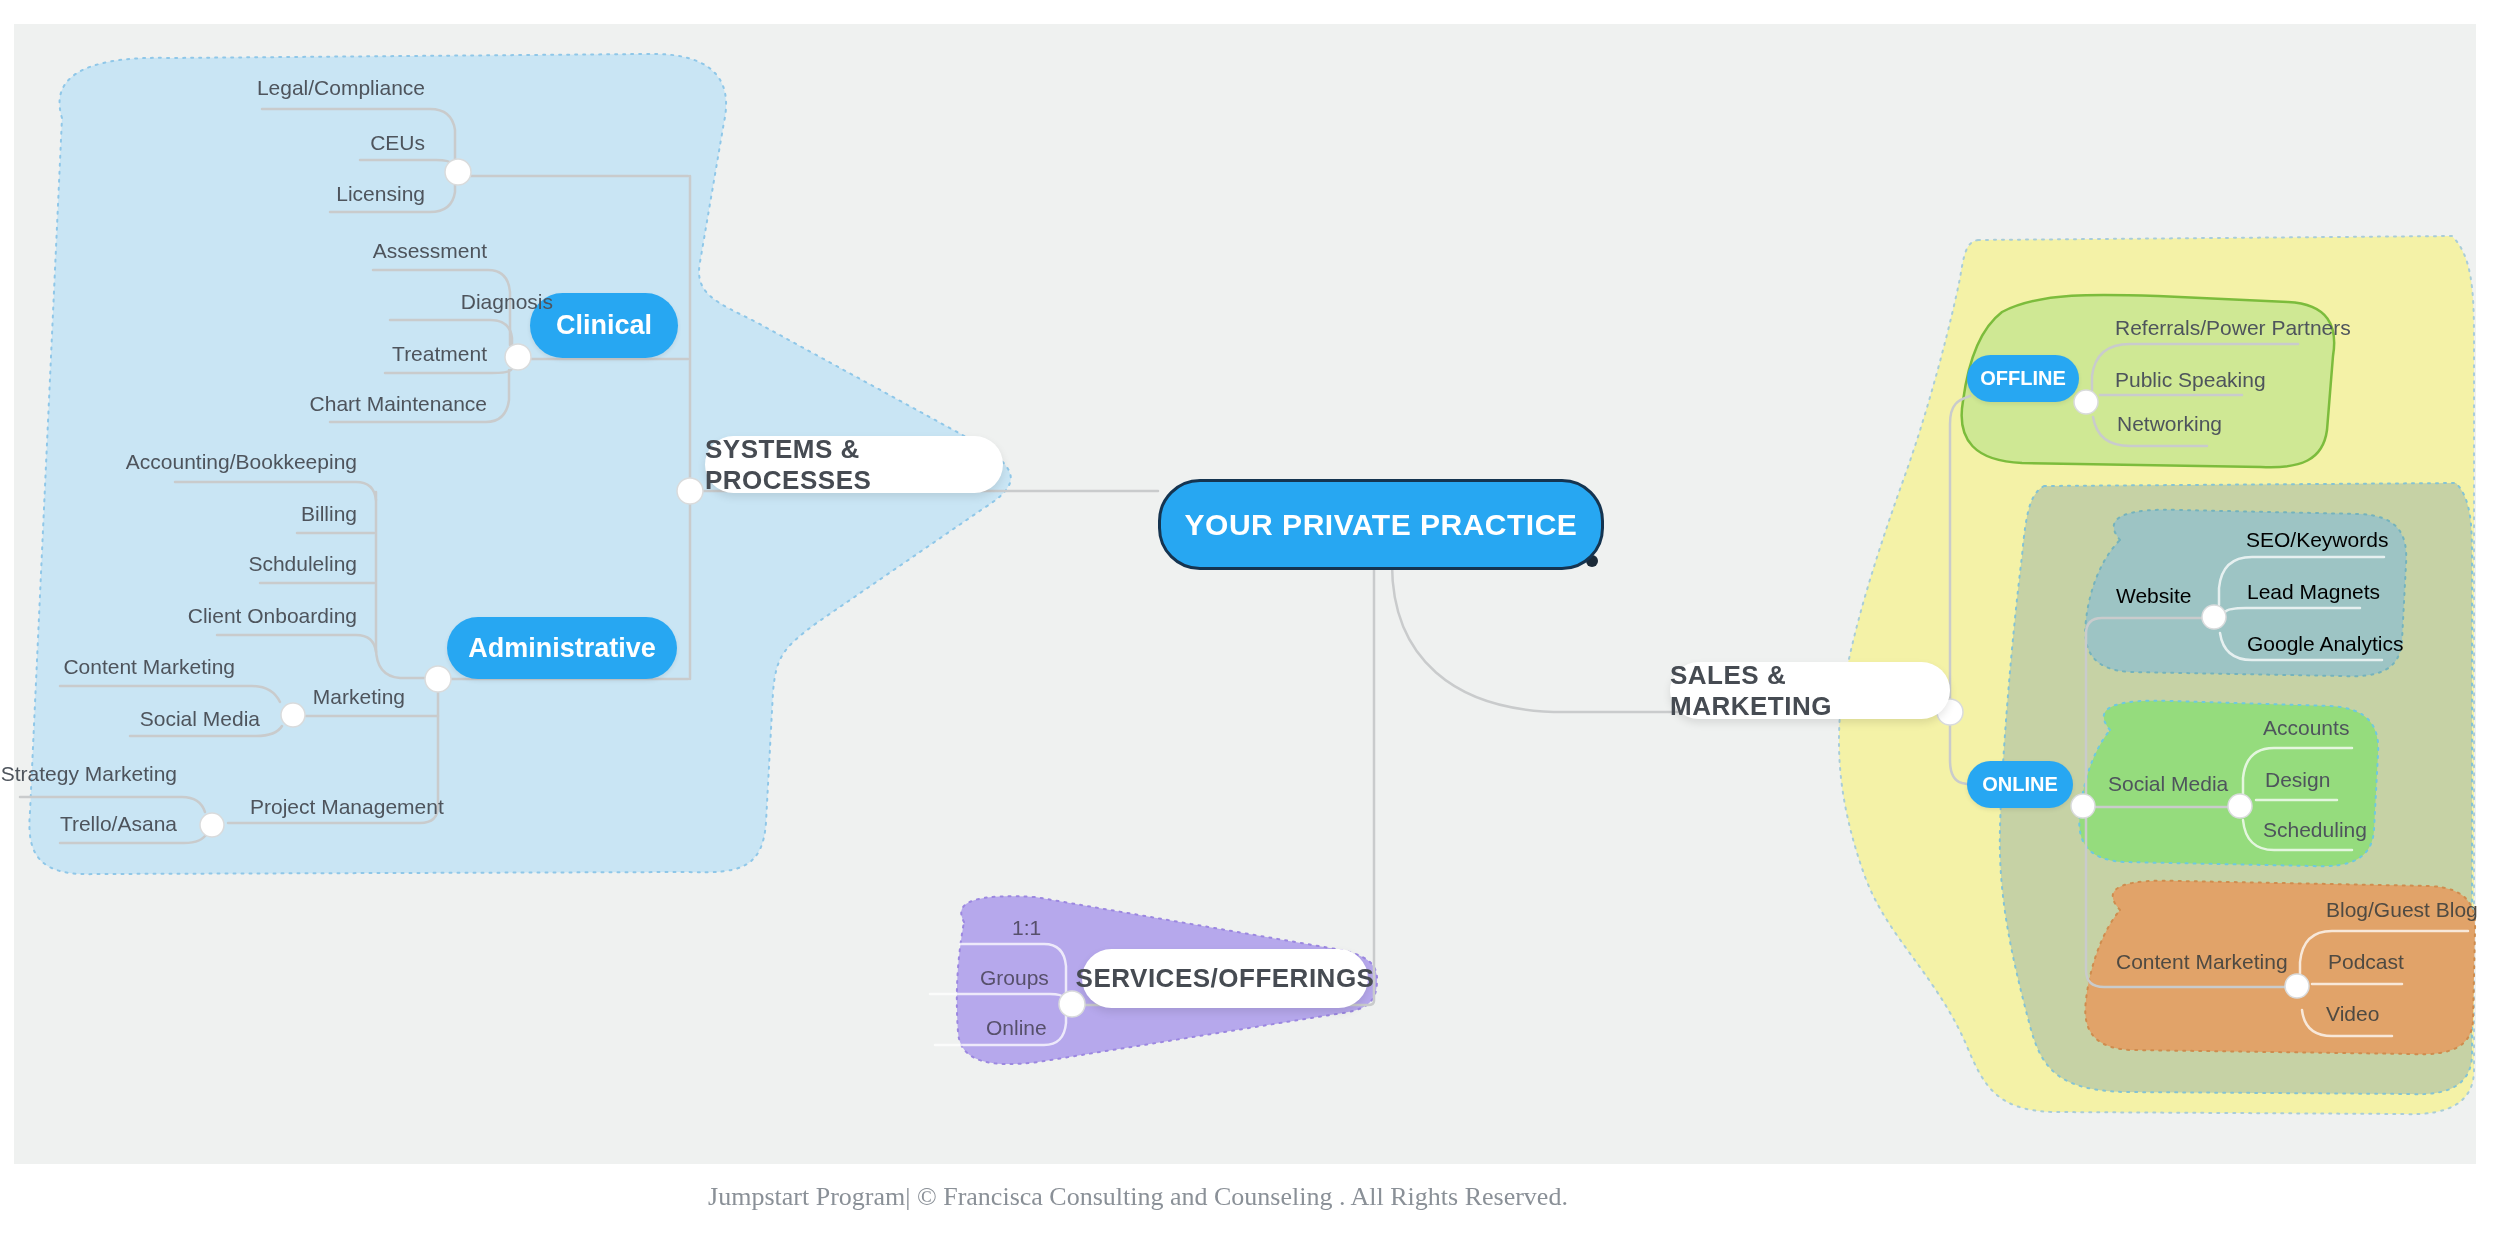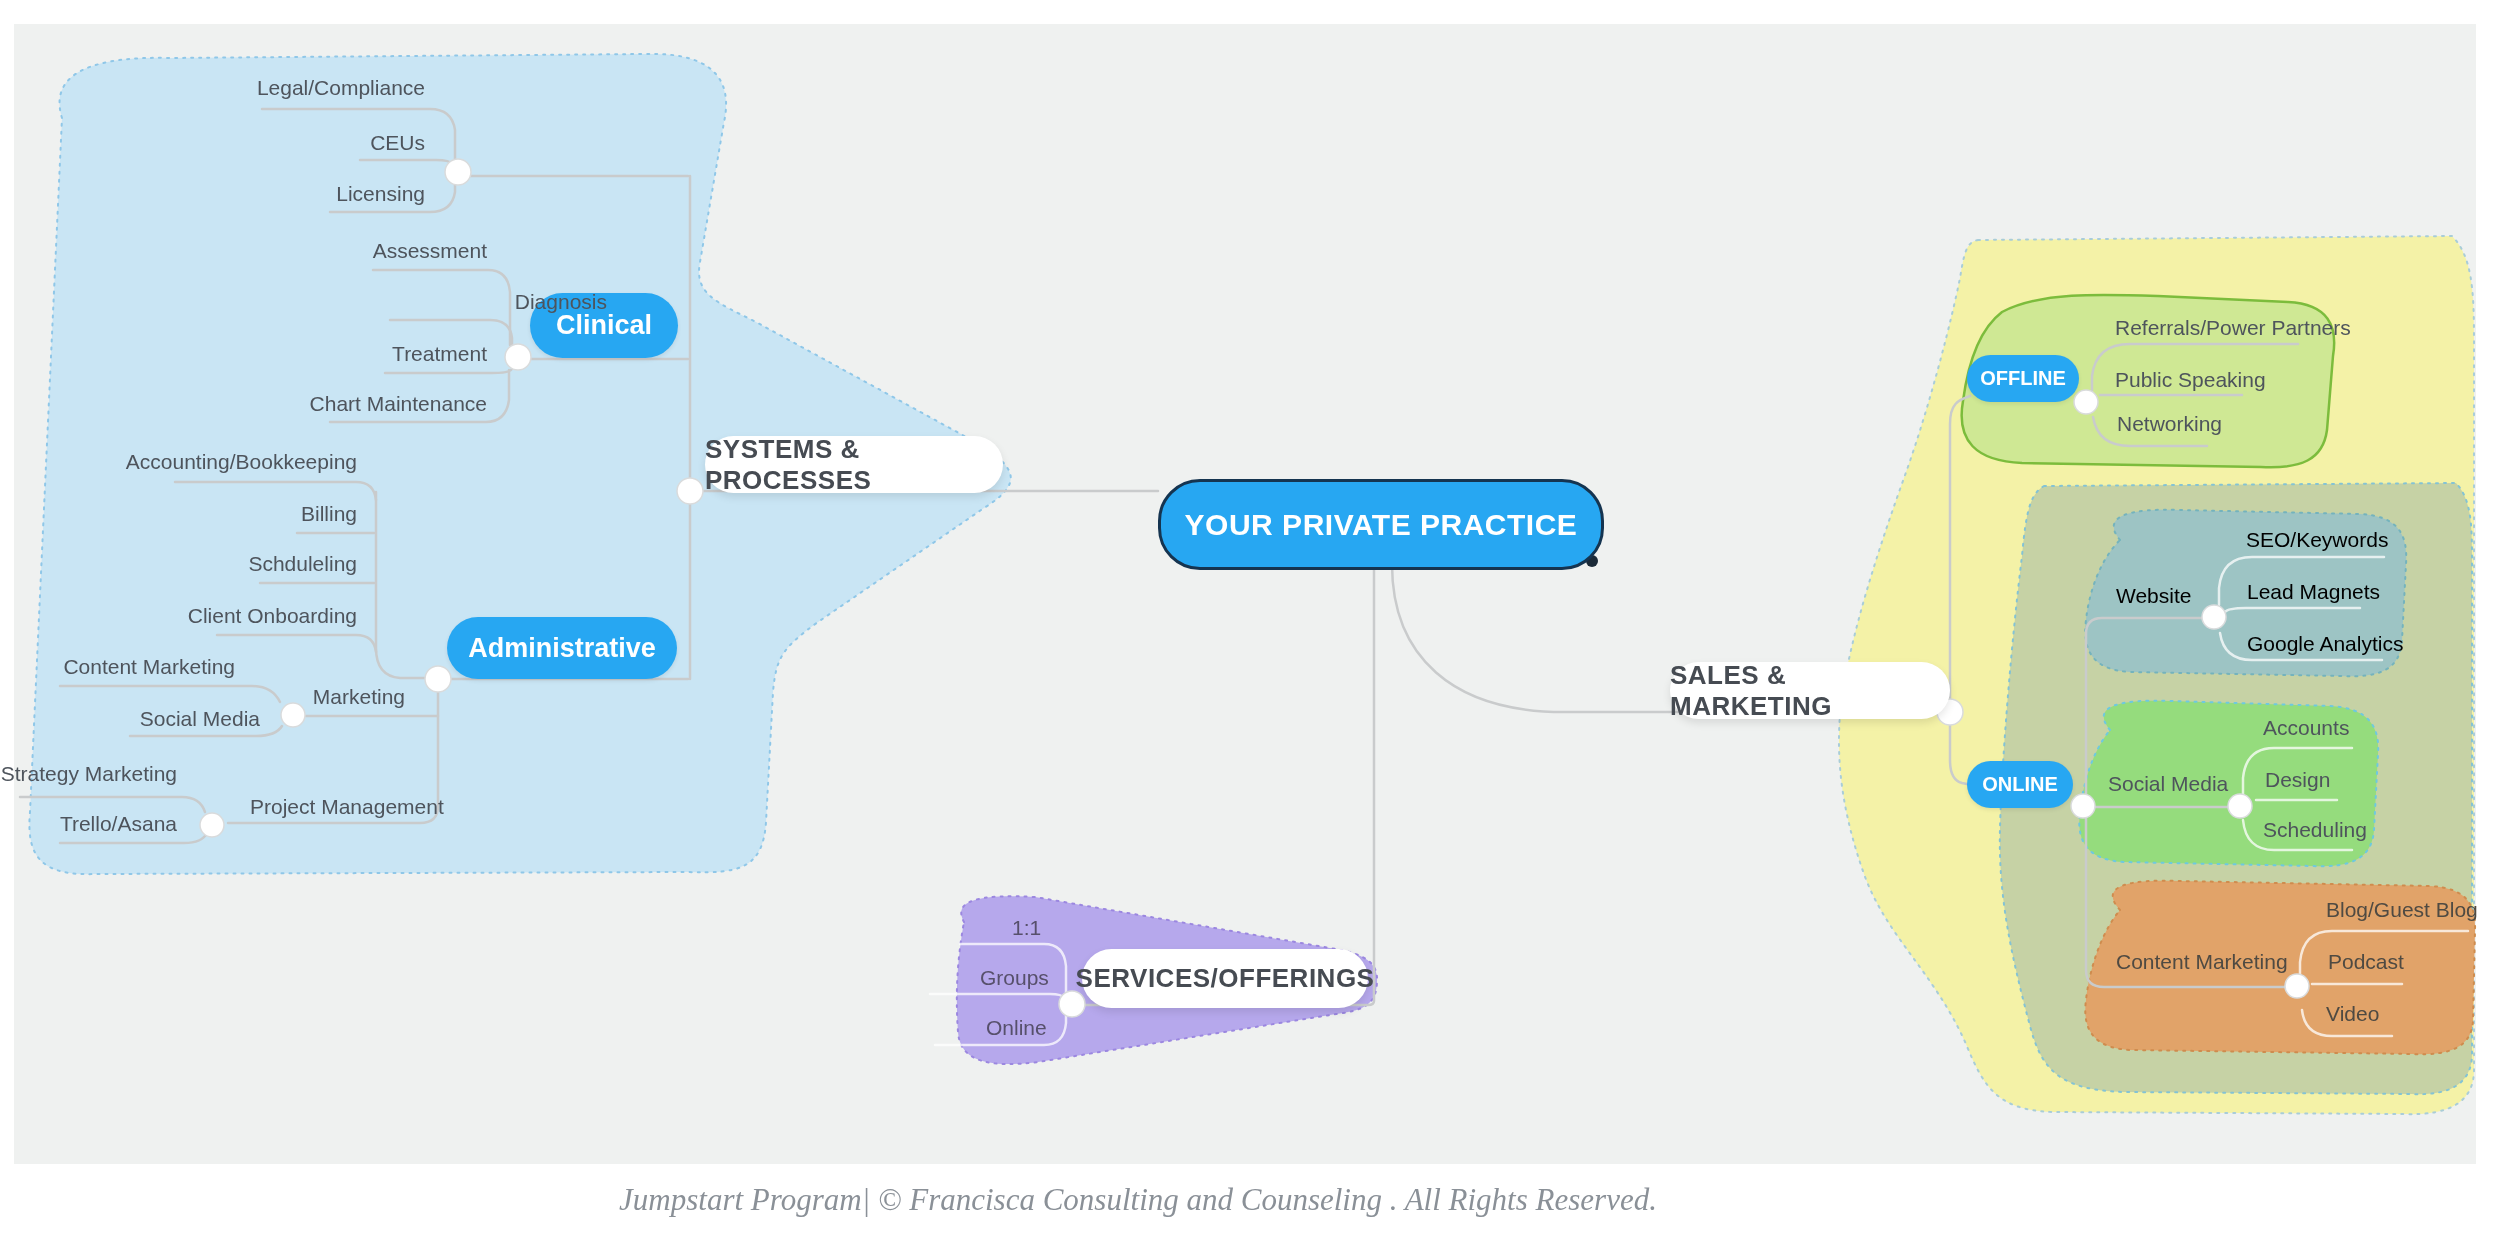--- a/index.html
+++ b/index.html
@@ -18,21 +18,21 @@
          display:flex;align-items:center;justify-content:center;border-radius:40px;
          box-shadow:0 2px 4px rgba(0,0,0,0.08);}
   .wpill{position:absolute;background:#ffffff;color:#464b52;font-weight:bold;z-index:3;
          display:flex;align-items:center;justify-content:center;border-radius:32px;
          box-shadow:0 4px 8px rgba(0,0,0,0.10);letter-spacing:0.5px;}
   #center-node{position:absolute;left:1158px;top:479px;width:440px;height:85px;z-index:3;
          background:#27a7f2;border:3.5px solid #153450;border-radius:42px;color:#ffffff;
          font-weight:bold;font-size:30px;display:flex;align-items:center;justify-content:center;
          letter-spacing:0.5px;}
   #footer{position:absolute;left:0;top:1182px;width:2276px;text-align:center;z-index:3;
-         font-family:"Liberation Serif",serif;font-size:31px;color:#8a9097;font-style:italic;}
+         font-family:"Liberation Serif",serif;font-size:26px;color:#8a9097;}
 </style>
 </head>
 <body>
 
 <div id="stage">
   <div id="map-bg"></div>
 
   <svg id="wires" viewBox="0 0 2500 1250">
 
     <path d="M 62,118 C 48,72 95,56 170,58 L 645,54 C 708,52 734,76 724,122 L 700,262 C 694,294 716,302 756,322 L 968,438 C 1022,468 1022,484 984,508 L 818,622 C 782,648 776,658 773,692 L 766,822 C 763,868 740,874 688,872 L 96,874 C 42,876 26,858 30,812 Z" fill="#c9e5f4" stroke="#8fc7e8" stroke-width="2" stroke-dasharray="2 6" stroke-linecap="round"></path>
@@ -122,21 +122,21 @@
 
   <div class="wpill" style="left:1082px;top:949px;width:286px;height:59px;font-size:26px;">SERVICES/OFFERINGS</div>
   <div class="wpill" style="left:1670px;top:662px;width:280px;height:57px;font-size:26px;">SALES &amp; MARKETING</div>
   <div class="bpill" style="left:1967px;top:355px;width:112px;height:47px;font-size:20px;border-radius:24px;">OFFLINE</div>
   <div class="bpill" style="left:1967px;top:761px;width:106px;height:47px;font-size:20px;border-radius:24px;">ONLINE</div>
 
   <div class="lbl" style="right:2075px;top:76px;">Legal/Compliance</div>
   <div class="lbl" style="right:2075px;top:131px;">CEUs</div>
   <div class="lbl" style="right:2075px;top:182px;">Licensing</div>
   <div class="lbl" style="right:2013px;top:239px;">Assessment</div>
-  <div class="lbl" style="right:1893px;top:290px;">Diagnosis</div>
+  <div class="lbl" style="right:1947px;top:290px;">Diagnosis</div>
   <div class="lbl" style="right:2013px;top:342px;">Treatment</div>
   <div class="lbl" style="right:2013px;top:392px;">Chart Maintenance</div>
   <div class="lbl" style="right:2143px;top:450px;">Accounting/Bookkeeping</div>
   <div class="lbl" style="right:2143px;top:502px;">Billing</div>
   <div class="lbl" style="right:2143px;top:552px;">Schduleling</div>
   <div class="lbl" style="right:2143px;top:604px;">Client Onboarding</div>
   <div class="lbl" style="right:2095px;top:685px;">Marketing</div>
   <div class="lbl" style="right:2265px;top:655px;">Content Marketing</div>
   <div class="lbl" style="right:2240px;top:707px;">Social Media</div>
   <div class="lbl" style="left:250px;top:795px;">Project Management</div>

